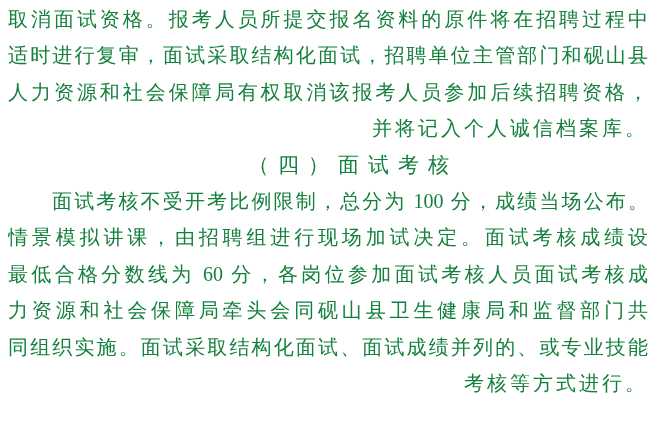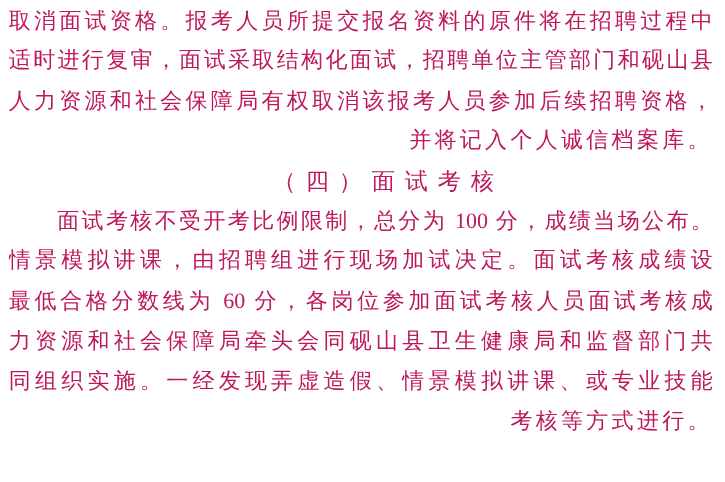--- a/index.html
+++ b/index.html
@@ -12,21 +12,21 @@
     background: #ffffff;
     overflow: hidden;
   }
   .page {
     box-sizing: border-box;
     width: 659px;
     height: 438px;
     padding: 1px 11px 0 8px;
     font-family: "Liberation Serif", "DejaVu Serif", serif;
     font-size: 20px;
-    color: #be185d;
+    color: #15803d;
   }
   .line {
     height: 36.4px;
     line-height: 36.4px;
     overflow: hidden;
   }
   
   .j {
     text-align: justify;
     text-align-last: justify;
@@ -59,15 +59,15 @@
   <div class="line j">适时进行复审，面试采取结构化面试，招聘单位主管部门和砚山县</div>
   <div class="line j">人力资源和社会保障局有权取消该报考人员参加后续招聘资格，</div>
   <div class="line plain">并将记入个人诚信档案库。</div>
 
   <div class="line heading">（四）面试考核</div>
 
   <div class="line j ind">面试考核不受开考比例限制，总分为 100 分，成绩当场公布。</div>
   <div class="line j">情景模拟讲课，由招聘组进行现场加试决定。面试考核成绩设</div>
   <div class="line j">最低合格分数线为 60 分，各岗位参加面试考核人员面试考核成</div>
   <div class="line j">力资源和社会保障局牵头会同砚山县卫生健康局和监督部门共</div>
-  <div class="line j">同组织实施。一经发现弄虚造假、情景模拟讲课、或专业技能</div>
+  <div class="line j">同组织实施。面试采取结构化面试、面试成绩并列的、或专业技能</div>
   <div class="line plain">考核等方式进行。</div>
 </div>
 
 </body></html>

